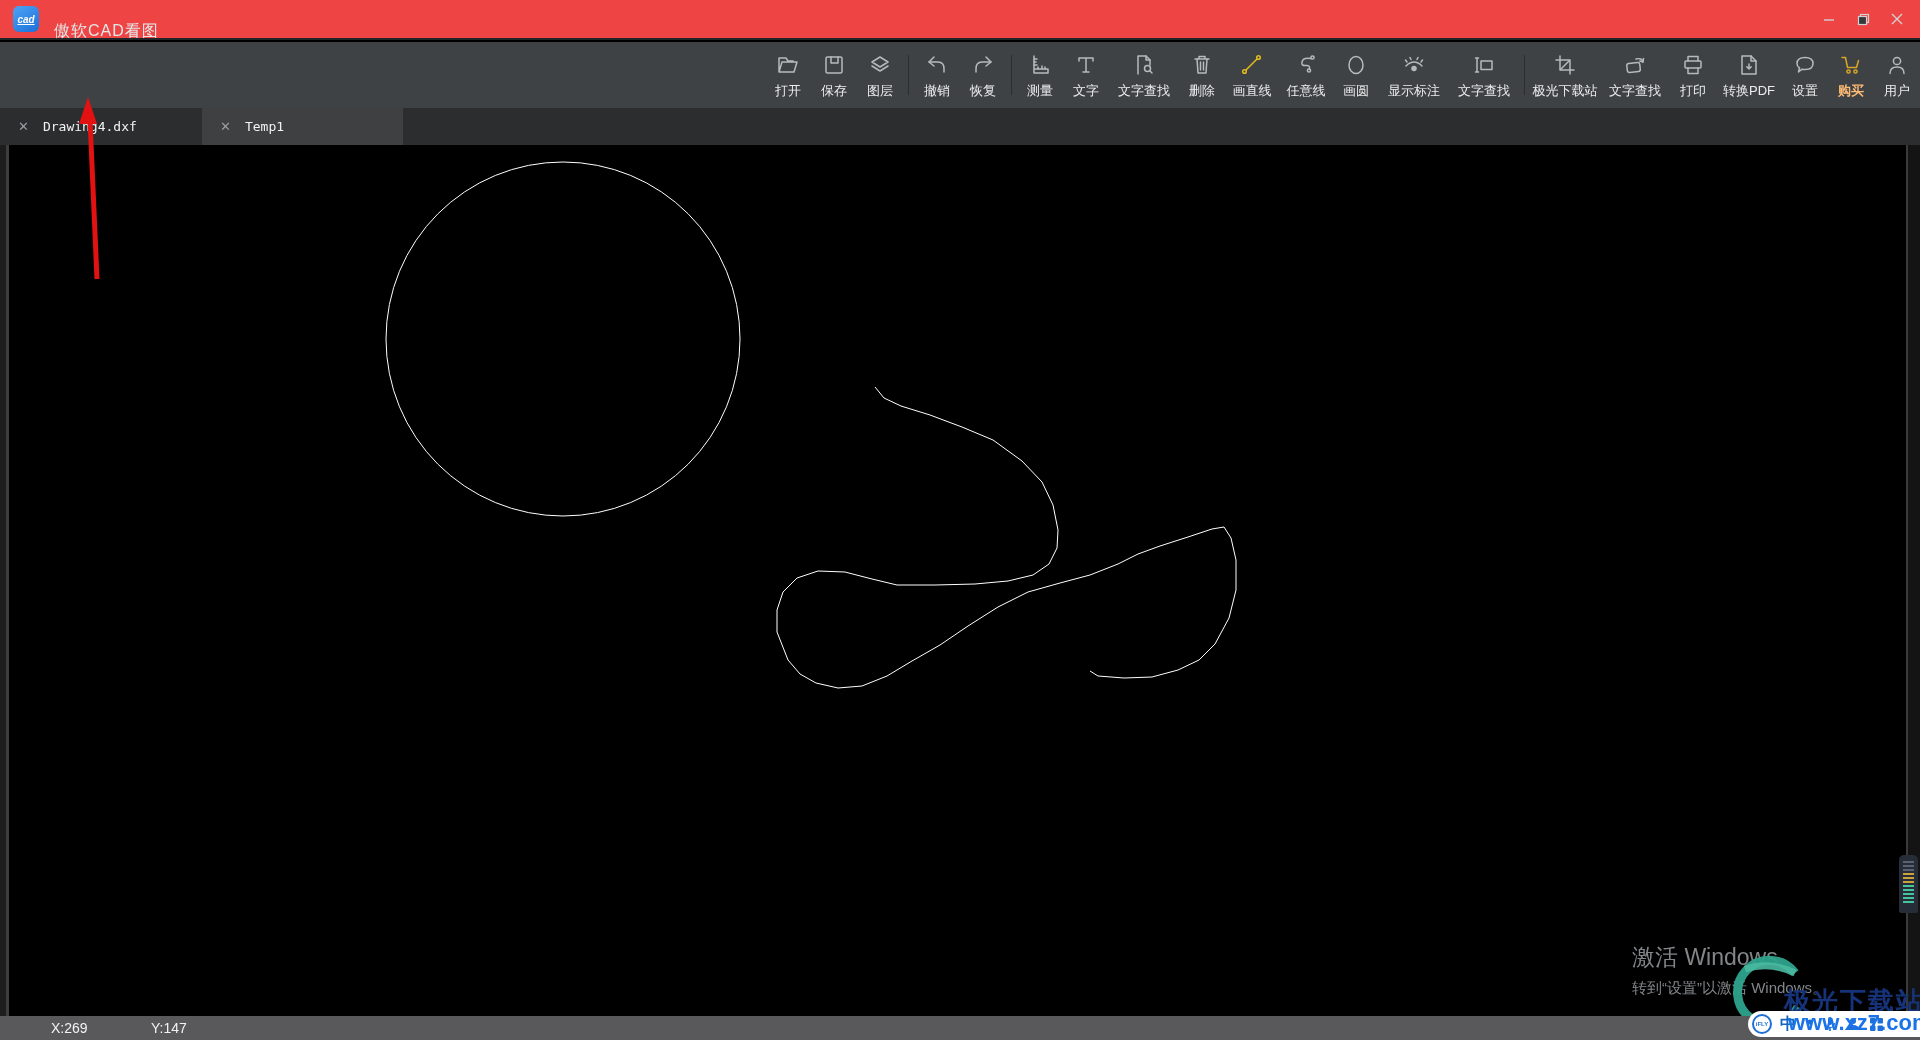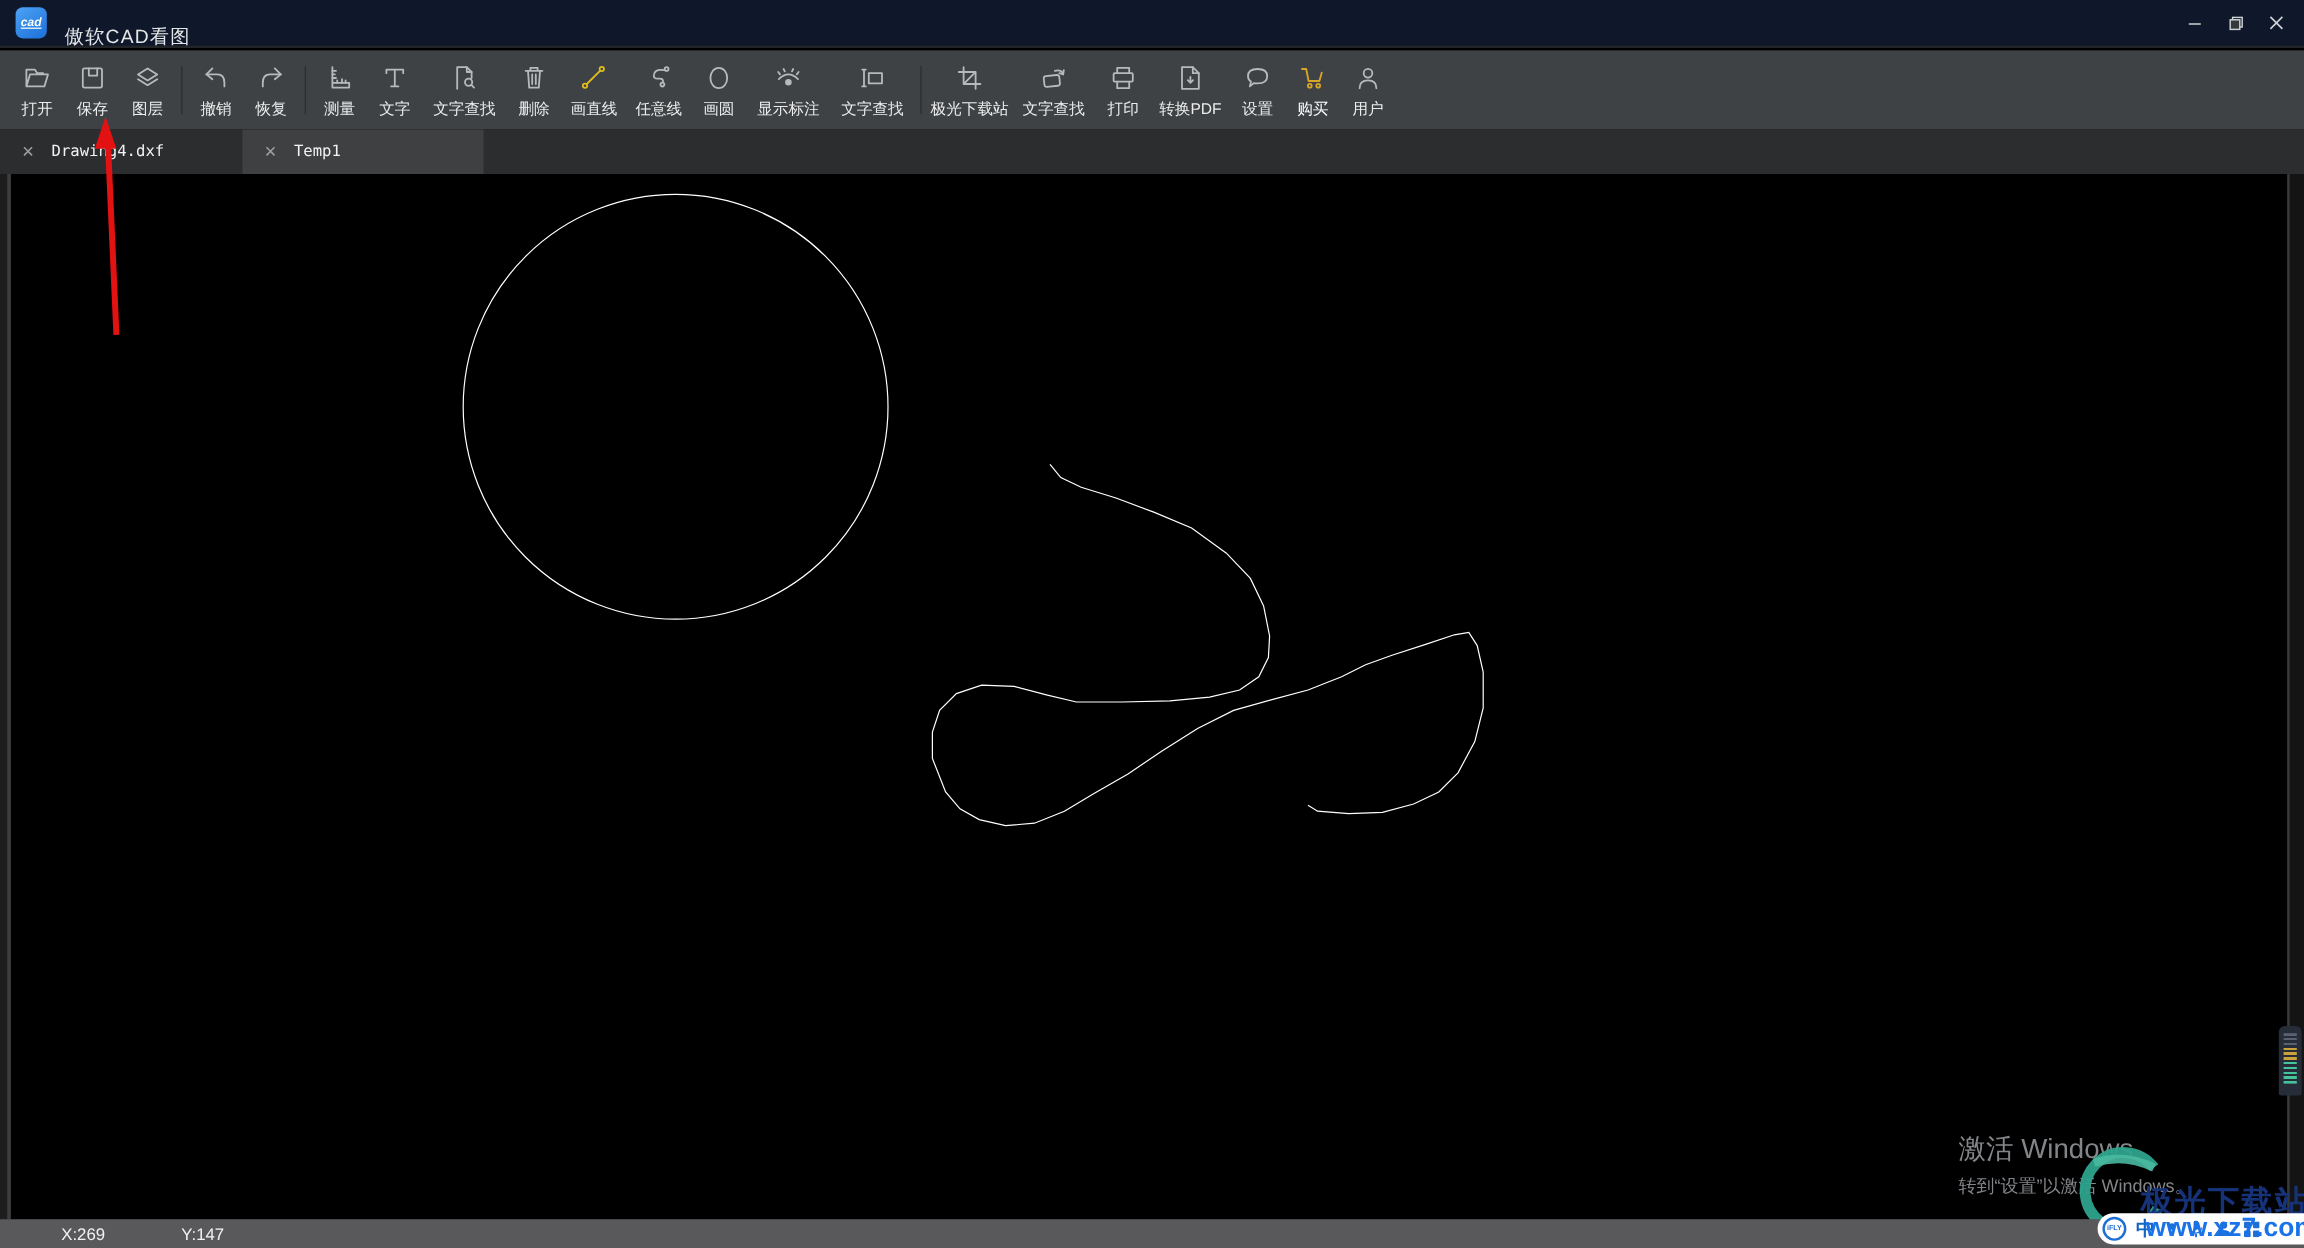--- a/index.html
+++ b/index.html
@@ -2,42 +2,42 @@
 <html><head>
 <meta charset="utf-8">
 <style>
   * { margin:0; padding:0; box-sizing:border-box; }
   html,body { width:1920px; height:1040px; overflow:hidden; background:#000;
               font-family:"Liberation Sans", sans-serif; }
   .app { position:relative; width:1920px; height:1040px; background:#000; }
 
   
   .titlebar { position:absolute; left:0; top:0; width:1920px; height:40px;
-              background:#0f172a; border-bottom:2px solid #222527;
+              background:#ef4444; border-bottom:2px solid #222527;
               display:flex; align-items:center; }
   .appicon { width:26px; height:26px; margin-left:13px; border-radius:6px;
              background:linear-gradient(145deg,#4da3f5,#1b6fd8);
              display:flex; align-items:center; justify-content:center;
              color:#fff; font-size:10px; font-style:italic; font-weight:bold;
              text-decoration:underline; }
   .apptitle { color:#e4e6e7; font-size:16px; margin-left:15px; letter-spacing:1px;margin-top:24px; }
   .winbtns { position:absolute; right:6px; top:0; height:38px; display:flex; }
   .winbtn { width:34px; height:38px; display:flex; align-items:center; justify-content:center;
             color:#cfd2d4; font-size:15px; cursor:default; }
   .winbtn svg { stroke:#cfd2d4; }
 
   
   .toolbar { position:absolute; left:0; top:42px; width:1920px; height:66px;
-             background:#3e4245; display:flex; align-items:center; padding-left:8px; }
+             background:#3e4245; display:flex; align-items:center; padding-left:8px;justify-content:flex-end; }
   .tbtn { height:60px; display:flex; flex-direction:column; align-items:center;
           justify-content:flex-start; padding-top:6px; cursor:default; }
   .tbtn .ticon { height:28px; display:flex; align-items:center; justify-content:center; }
   .tbtn .tlabel { font-size:13px; color:#ececec; margin-top:3px; white-space:nowrap; }
   .tbtn.w2 { width:46px; } .tbtn.w3 { width:54px; } .tbtn.w4 { width:70px; } .tbtn.wp { width:66px; }
-  .tbtn.yellow-label .tlabel { color:#ffffff; }
+  .tbtn.yellow-label .tlabel { color:#fdba74;font-weight:bold; }
   .tsep { width:1px; height:40px; background:#2b2d2f; margin:0 5px; }
   .ticon svg { stroke:#b7babc; fill:none; stroke-width:1.5; stroke-linecap:round; stroke-linejoin:round; }
   .ticon svg.yellow { stroke:#e2bb1e; }
 
   
   .tabbar { position:absolute; left:0; top:108px; width:1920px; height:37px; background:#2c2d2f; }
   .tab { position:absolute; top:0; height:37px; display:flex; align-items:center; cursor:default; }
   .tab .closex { color:#9b9da0; font-size:13px; margin:0 14px 0 18px; cursor:pointer; }
   .tab .tabname { color:#f2f2f2; font-size:13px;
                   font-family:"DejaVu Sans Mono","Liberation Mono",monospace; }

